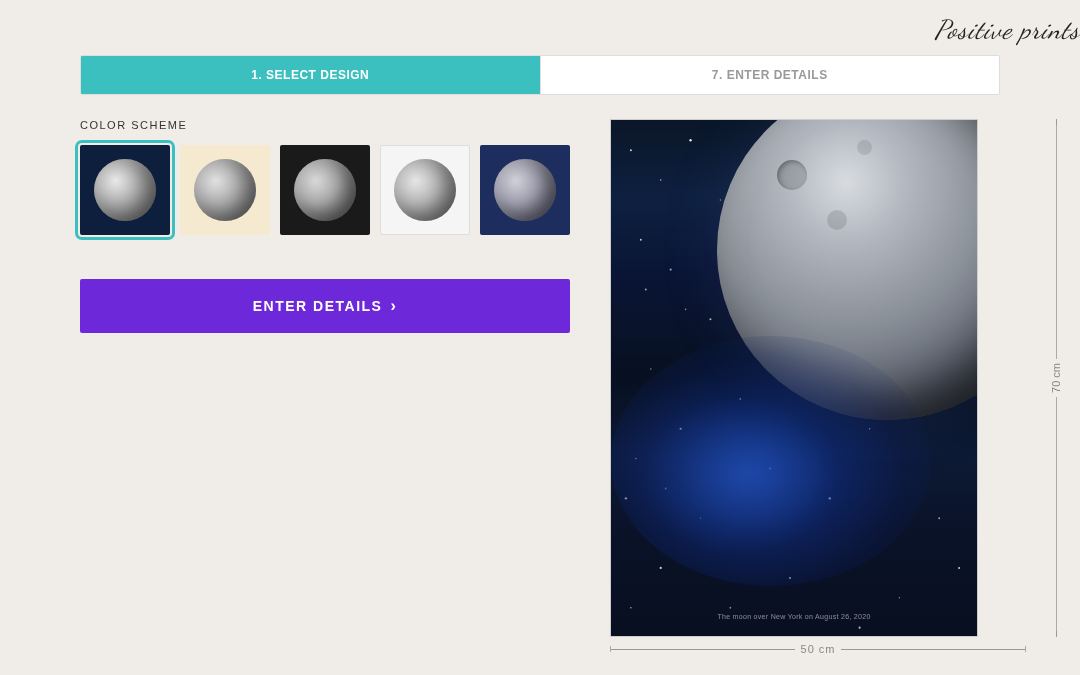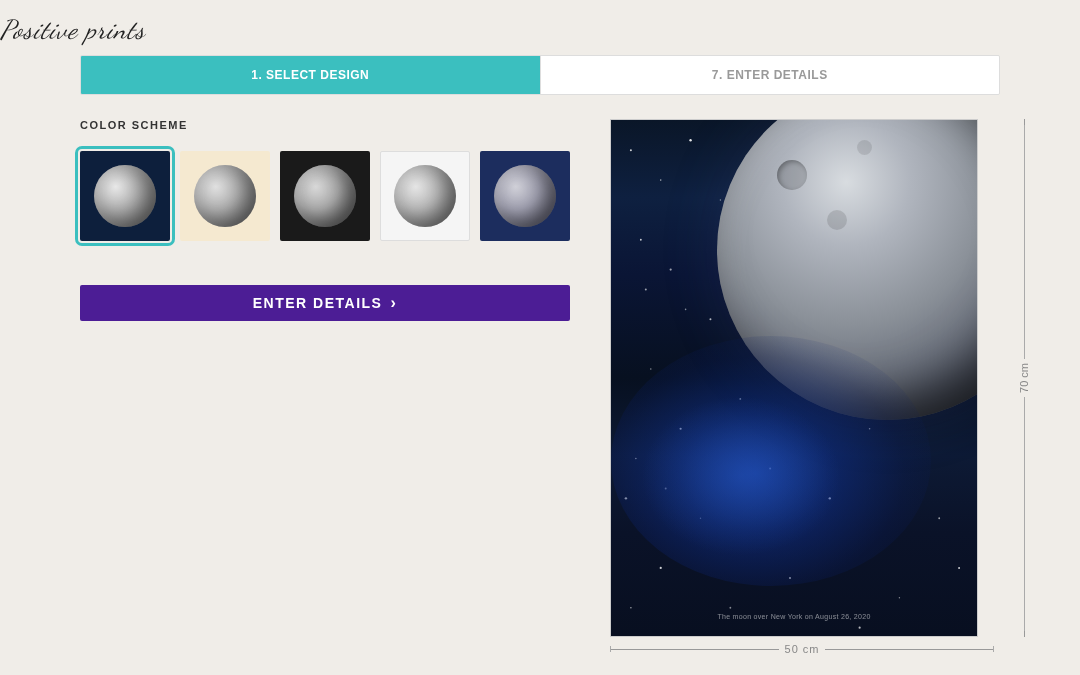--- a/index.html
+++ b/index.html
@@ -6,21 +6,21 @@
     body {
       background-color: #f0ede8;
       font-family: Arial, sans-serif;
       width: 1080px;
       height: 675px;
       overflow: hidden;
       position: relative;
     }
 
     .header {
-      text-align: left;
+      text-align: right;
       padding: 14px 0 10px;
     }
 
     .brand-title {
       font-family: 'Dancing Script', Georgia, cursive;
       font-size: 26px;
       font-style: italic;
       font-weight: 400;
       color: #222;
       letter-spacing: 1px;
@@ -60,24 +60,24 @@
       margin-top: 24px;
       gap: 40px;
     }
 
     .left-panel {
       flex: 0 0 440px;
     }
 
     .section-label {
       font-size: 11px;
-      font-weight: 700;
+      font-weight: 400;
       letter-spacing: 1.5px;
       color: #333;
-      margin-bottom: 20px;
+      margin-bottom: 14px;
     }
 
     .color-swatches {
       display: flex;
       gap: 10px;
       margin-bottom: 30px;
     }
 
     .swatch {
       width: 90px;
@@ -109,26 +109,26 @@
     .swatch-dark-blue { background-color: #0d1f3c; }
     .swatch-cream { background-color: #f5e9d0; }
     .swatch-black { background-color: #1a1a1a; }
     .swatch-white { background-color: #f5f5f5; border: 1px solid #ddd; }
     .swatch-navy { background-color: #1c2d5e; }
 
     .enter-details-btn {
       display: flex;
       align-items: center;
       justify-content: center;
-      background-color: #4c1d95;
+      background-color: #6d28d9;
       color: #fff;
       font-size: 14px;
       font-weight: 700;
       letter-spacing: 1.5px;
-      padding: 9px 30px;
+      padding: 18px 30px;
       border: none;
       border-radius: 2px;
       cursor: pointer;
       width: 100%;
       gap: 8px;
       margin-top: 44px;
     }
 
     .chevron-right {
       font-size: 16px;
@@ -175,21 +175,21 @@
       font-size: 7px;
       white-space: nowrap;
       letter-spacing: 0.3px;
     }
 
     .dim-line-bottom {
       display: flex;
       align-items: center;
       justify-content: center;
       margin-top: 6px;
-      width: 384px;
+      width: 416px;
     }
 
     .horiz-line {
       height: 1px;
       flex: 1;
       background: #999;
     }
 
     .dim-label-bottom {
       font-size: 11px;

